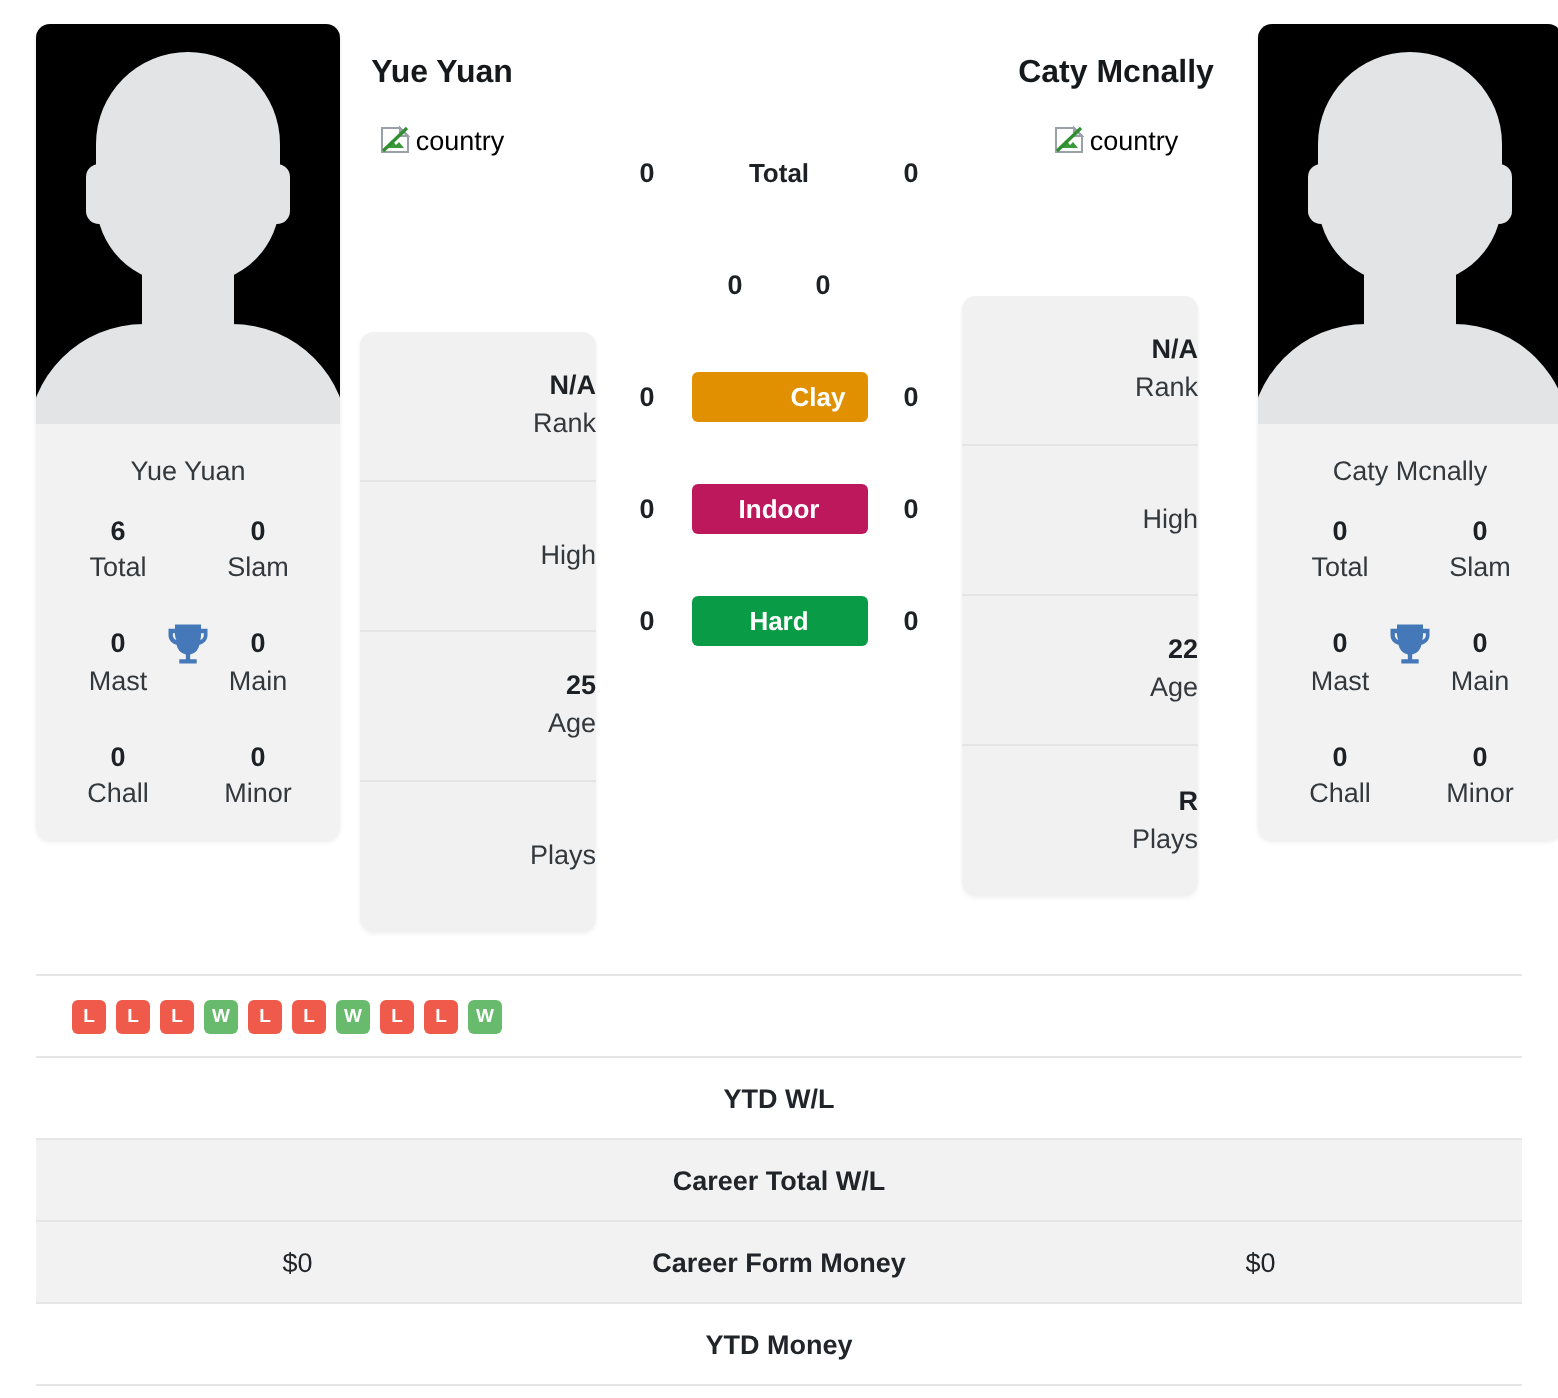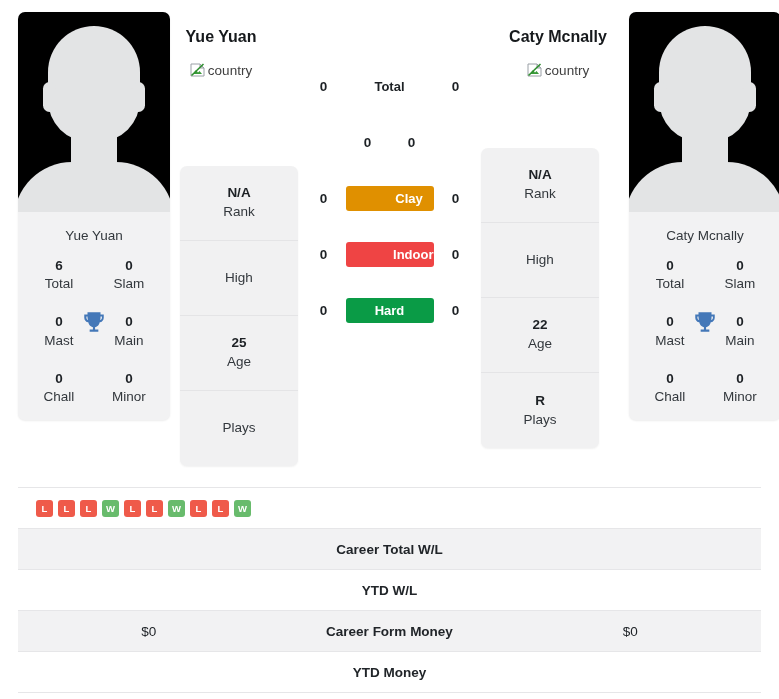--- a/index.html
+++ b/index.html
@@ -148,21 +148,21 @@
     font-weight: bold;
     color: #16191c;
     white-space: nowrap;
   }
   .flag-line {
     margin-top: 16px;
     display: inline-flex;
     align-items: center;
     gap: 2px;
     font-size: 13.5px;
-    color: #404040;
+    color: #000000;
   }
   .broken-img {
     display: inline-block;
     width: 16px;
     height: 16px;
     position: relative;
     vertical-align: -3px;
   }
   .broken-img svg { display: block; }
 
@@ -175,21 +175,21 @@
     overflow: hidden;
     box-shadow: 0 1px 2px rgba(0,0,0,0.06);
   }
   .info-card.left  { left: 180px; top: 166px; }
   .info-card.right { left: 481px; top: 148px; }
 
   .info-row {
     height: 75px;
     display: flex;
     flex-direction: column;
-    align-items: center;
+    align-items: flex-end;
     justify-content: center;
     border-bottom: 1px solid #e4e4e6;
     line-height: 1.4;
   }
   .info-row:last-child { border-bottom: none; }
   .info-val {
     font-size: 13.5px;
     font-weight: bold;
     color: #1d2125;
   }
@@ -345,21 +345,21 @@
         <span class="mid-num">0</span>
         <span class="mid-num">0</span>
       </div>
       <div class="mid-row">
         <span class="mid-num">0</span>
         <span class="mid-lbl badge" style="background: rgb(224, 144, 0); padding-left: 39px;">Clay</span>
         <span class="mid-num">0</span>
       </div>
       <div class="mid-row">
         <span class="mid-num">0</span>
-        <span class="mid-lbl badge" style="background: #ef4444; text-align: right;">Indoor</span>
+        <span class="mid-lbl badge" style="background: #be185d;">Indoor</span>
         <span class="mid-num">0</span>
       </div>
       <div class="mid-row">
         <span class="mid-num">0</span>
         <span class="mid-lbl badge" style="background: rgb(10, 155, 70);">Hard</span>
         <span class="mid-num">0</span>
       </div>
     </div>
 
     <div class="name-col">
@@ -476,32 +476,32 @@
             <span class="form-chip" style="background: rgb(239, 90, 74);">L</span>
             <span class="form-chip" style="background: rgb(239, 90, 74);">L</span>
             <span class="form-chip" style="background: rgb(104, 187, 108);">W</span>
           </div>
       </div>
       <div class="tcell">
         <div class="form-list"></div>
       </div>
     </div>
 
+    <div class="trow">
+      <div class="tcell"></div>
+      <div class="tcell mid">YTD W/L</div>
+      <div class="tcell"></div>
+    </div>
+
     <div class="trow shaded">
       <div class="tcell"></div>
       <div class="tcell mid">Career Total W/L</div>
       <div class="tcell"></div>
     </div>
 
-    <div class="trow">
-      <div class="tcell"></div>
-      <div class="tcell mid">YTD W/L</div>
-      <div class="tcell"></div>
-    </div>
-
     <div class="trow shaded">
       <div class="tcell">$0</div>
       <div class="tcell mid">Career Form Money</div>
       <div class="tcell">$0</div>
     </div>
 
     <div class="trow">
       <div class="tcell"></div>
       <div class="tcell mid">YTD Money</div>
       <div class="tcell"></div>

